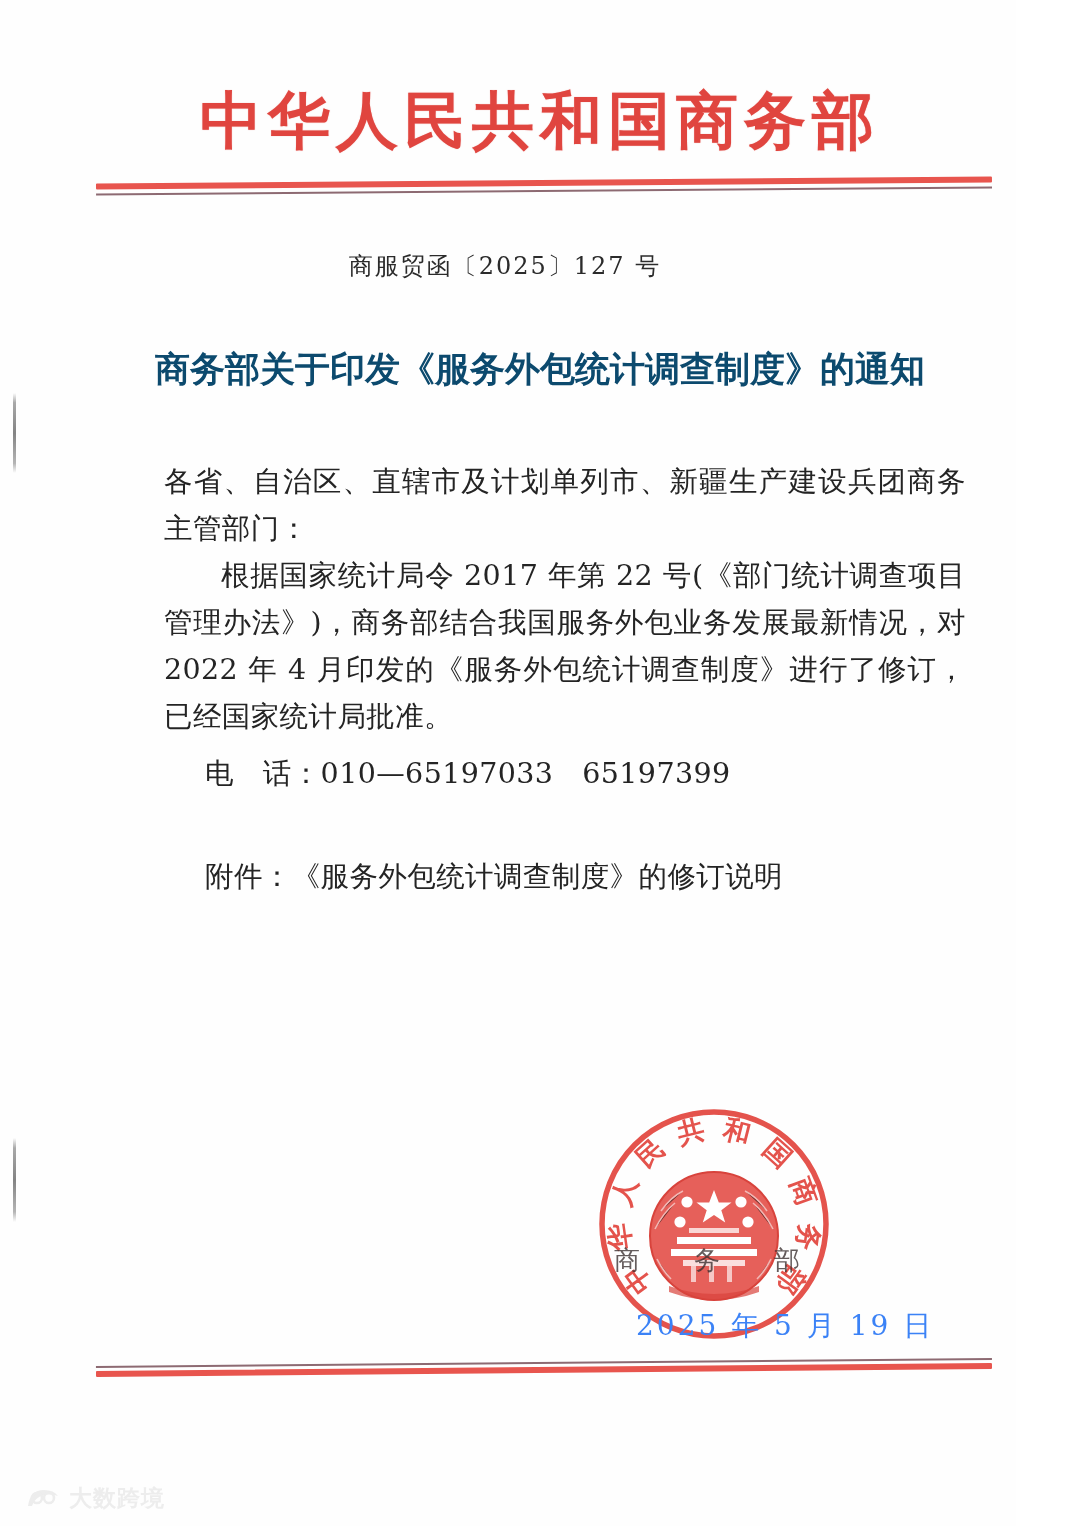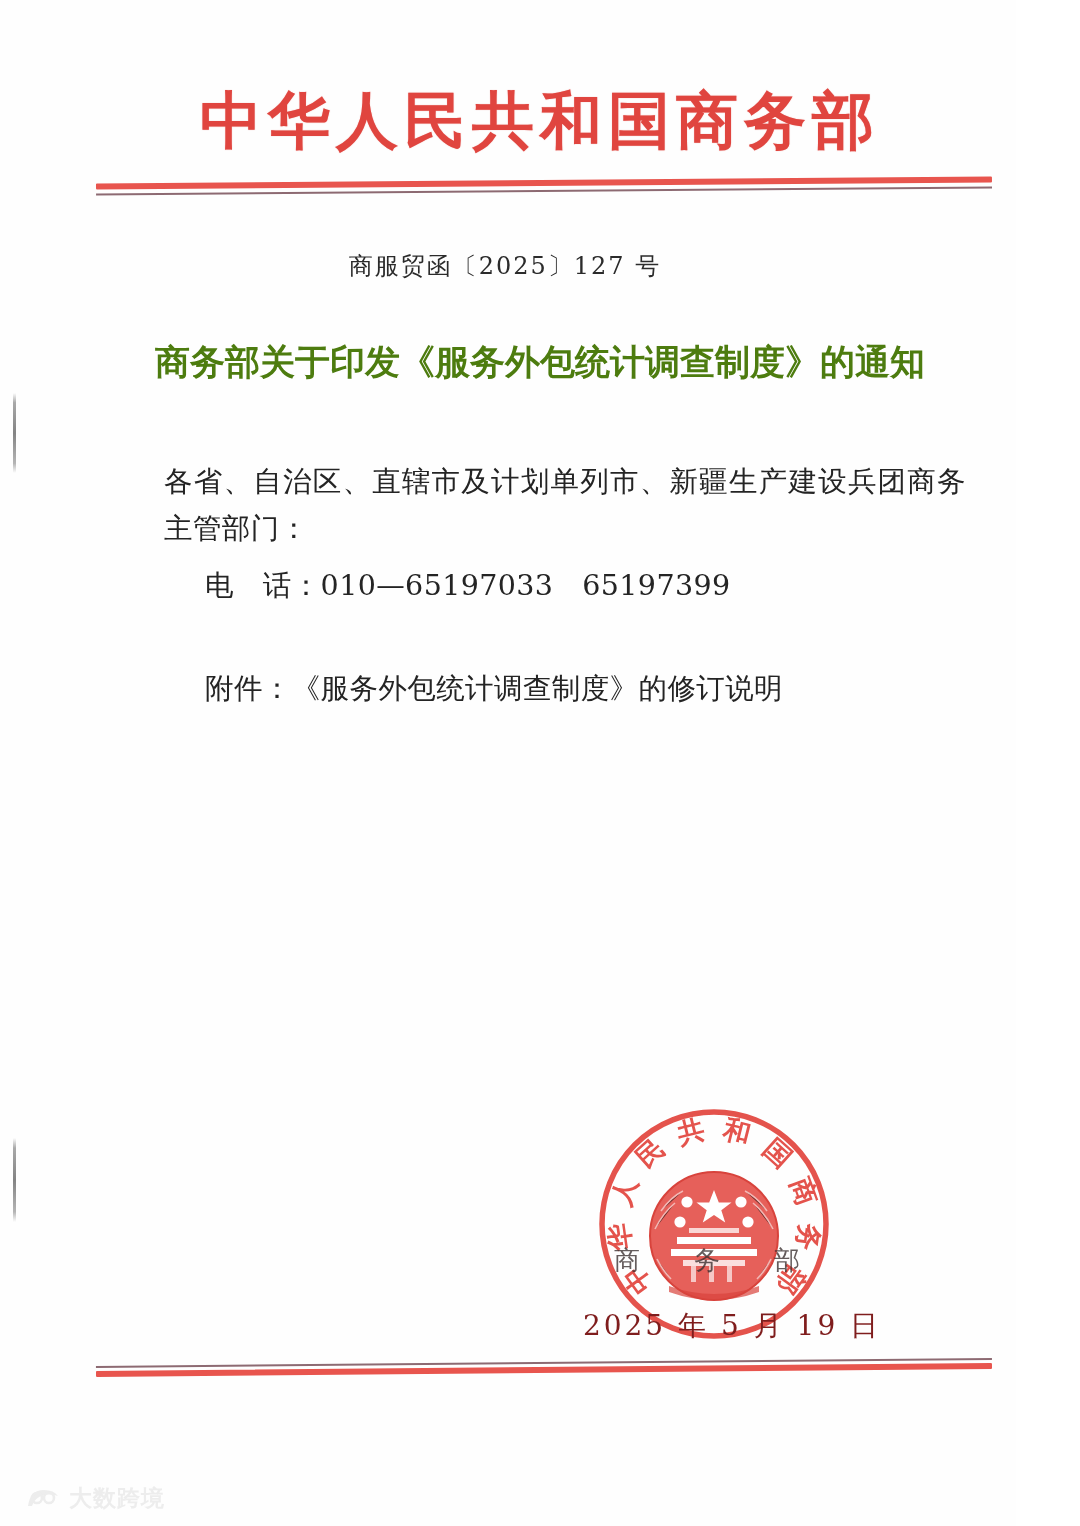--- a/index.html
+++ b/index.html
@@ -80,27 +80,27 @@
     font-size: 24px;
     color: #2b2b2b;
     letter-spacing: 2px;
     font-family: "DejaVu Serif", "Liberation Serif", serif;
     margin-top: 12px;
   }
 
   
   .doc-title {
     position: absolute;
-    top: 339px;
+    top: 346px;
     left: 0;
     width: 1080px;
     text-align: center;
     font-size: 35px;
     font-weight: bold;
-    color: #4d7c0f;
+    color: #0c4a6e;
     letter-spacing: 0px;
     font-family: "DejaVu Serif", "Liberation Serif", serif;
     white-space: nowrap;
   }
 
   
   .body-wrap {
     position: absolute;
     top: 458px;
     left: 148px;
@@ -135,26 +135,26 @@
     width: 246px;
     height: 246px;
     pointer-events: none;
   }
   .seal svg { display: block; width: 100%; height: 100%; }
 
   
   .issue-date {
     position: absolute;
     top: 1307px;
-    left: 572px;
+    left: 636px;
     width: 320px;
-    text-align: center;
+    text-align: left;
     font-size: 28px;
     letter-spacing: 3px;
-    color: #7f1d1d;
+    color: #3b82f6;
     font-family: "DejaVu Serif", "Liberation Serif", serif;
     white-space: nowrap;
   }
 
   
   .rule-bottom {
     position: absolute;
     left: 96px;
     top: 1362px;
     width: 896px;
@@ -208,20 +208,21 @@
   </div>
 
   <div class="doc-number">商服贸函〔2025〕127 号</div>
 
   <div class="doc-title">商务部关于印发《服务外包统计调查制度》的通知</div>
 
   <div class="body-wrap">
 
     <p class="para">各省、自治区、直辖市及计划单列市、新疆生产建设兵团商务主管部门：</p>
 
+    <p class="para indent">根据国家统计局令 2017 年第 22 号(《部门统计调查项目管理办法》)，商务部结合我国服务外包业务发展最新情况，对 2022 年 4 月印发的《服务外包统计调查制度》进行了修订，已经国家统计局批准。</p>
 
 
     <div class="contact-block">
       <div class="contact-line">电　话：010—65197033　65197399</div>
     </div>
 
     <div class="attach-block">
       <div class="attach-line">附件：《服务外包统计调查制度》的修订说明</div>
     </div>
   </div>

